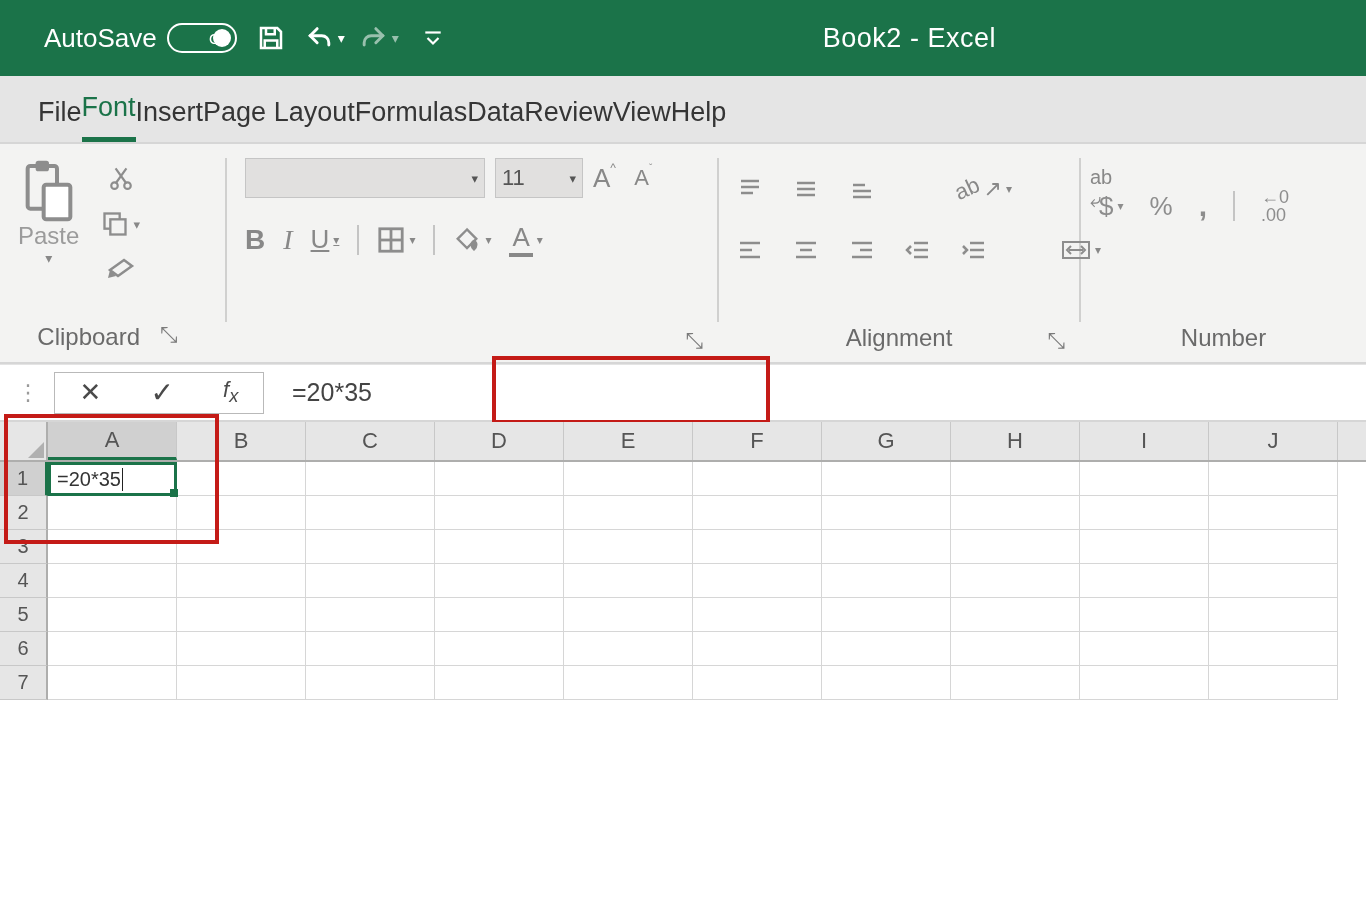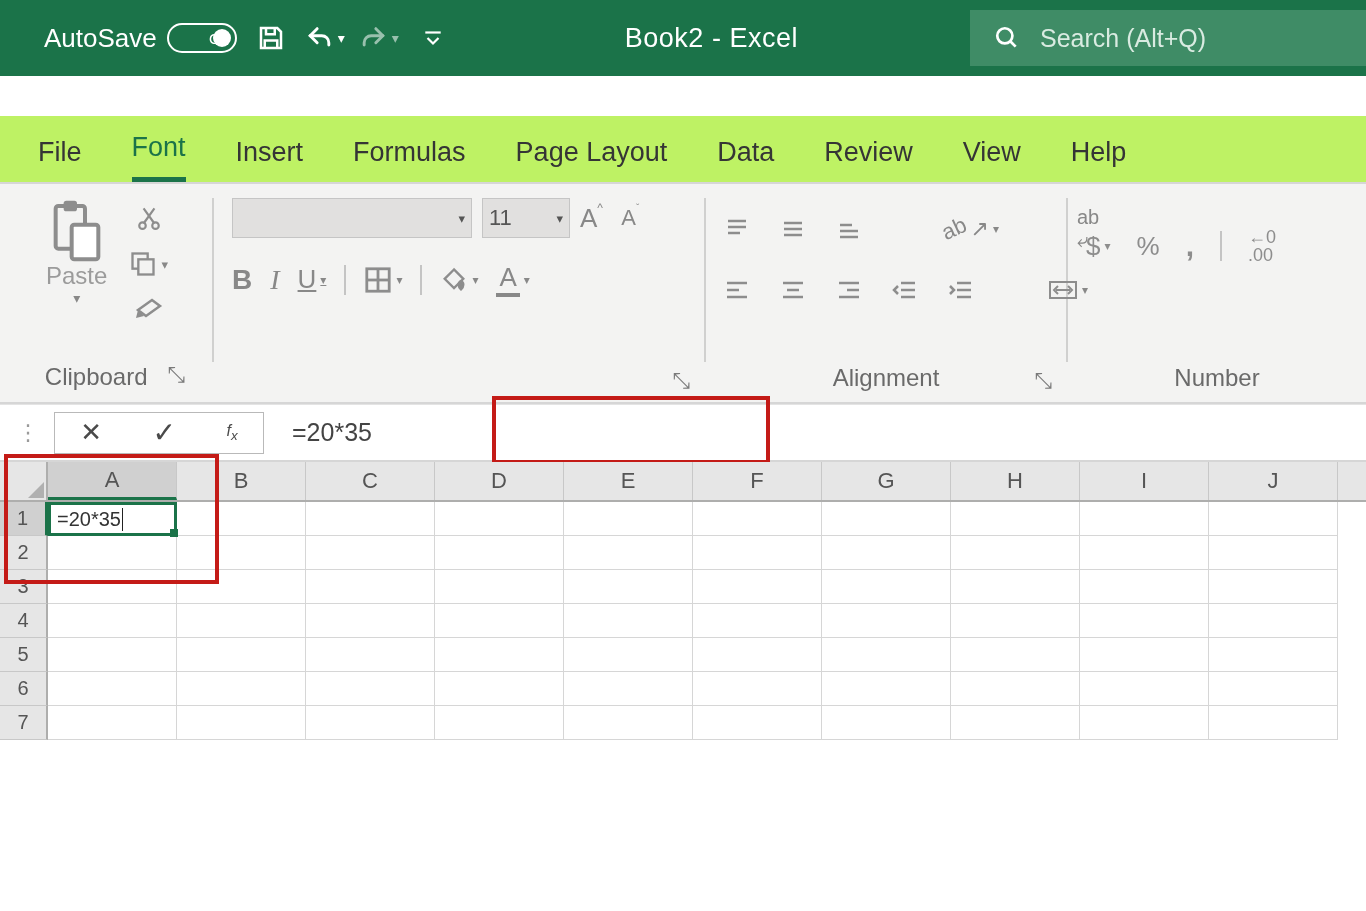--- a/index.html
+++ b/index.html
@@ -23,21 +23,21 @@
   .toggle-knob { width:18px; height:18px; border-radius:50%; background:#fff; position:absolute; right:4px; }
   .qat-btn { width: 40px; height: 40px; display:flex; align-items:center; justify-content:center; color:#fff; }
   .qat-btn.dim { opacity:.55; }
   .titlebar-center { flex:1; text-align:center; font-size:27px; font-weight:400; letter-spacing:.5px; }
   .searchbox {
     width: 396px; height: 56px; background:#3f8c66; display:flex; align-items:center; gap:20px;
     padding: 0 24px; color:#d9ebe1; font-size:25px;
   }
   
   
-  .ribbon-tabs { height: 68px; background:#bef264; border-bottom: 2px solid #d6d6d6; display:flex; align-items:flex-end; gap:50px; padding: 0 38px 0 38px; margin-top: 40px; }
+  .ribbon-tabs { height: 68px; background:#e5e5e5; border-bottom: 2px solid #d6d6d6; display:flex; align-items:flex-end; padding: 0 38px 0 38px; }
   .tab { font-size: 27px; color:#353535; padding-bottom:14px; }
   .tab.active { color:#1b7349; font-weight:500; border-bottom: 5px solid #1b7349; }
   
   
   .ribbon-body { background:#f3f3f2; height: 220px; display:flex; border-bottom:2px solid #d6d6d6; }
   .group { display:flex; flex-direction:column; justify-content:space-between; padding: 8px 0 6px 0; position:relative; }
   .group .content { display:flex; align-items:flex-start; padding: 6px 18px 0 18px; }
   .group .label { text-align:center; font-size:24px; color:#6a6a6a; padding-bottom:4px; display:flex; align-items:center; justify-content:center; gap:20px; }
   .group-sep { width:2px; background:#d0d0cf; margin: 14px 0 40px 0; }
   .dialog-launch { font-size:22px; color:#7a7a7a; align-self:flex-end; padding:0 10px 4px 0; }
@@ -141,44 +141,37 @@
       <span style="font-size:14px;color:#fff;margin-left:4px">▾</span>
     </div>
     <div class="qat-btn">
       <svg width="22" height="22" viewBox="0 0 20 20" fill="none" stroke="#fff" stroke-width="2">
           <line x1="3" y1="5" x2="17" y2="5"></line>
           <polyline points="5,10 10,15 15,10"></polyline>
         </svg>
     </div>
   </div>
   <div class="titlebar-center">Book2  -  Excel</div>
-  <div class="searchbox">
-    <svg width="26" height="26" viewBox="0 0 24 24" fill="none" stroke="#fff" stroke-width="2.5">
-        <circle cx="10" cy="10" r="7"></circle>
-        <line x1="20" y1="20" x2="15" y2="15"></line>
-      </svg>
-    <span>Search (Alt+Q)</span>
-  </div>
 </div>
 
 <div class="ribbon-tabs">
   <div class="tab">File</div>
   <div class="tab active">Font</div>
   <div class="tab">Insert</div>
+  <div class="tab">Page Layout</div>
   <div class="tab">Formulas</div>
-  <div class="tab">Page Layout</div>
   <div class="tab">Data</div>
   <div class="tab">Review</div>
   <div class="tab">View</div>
   <div class="tab">Help</div>
 </div>
 
 <div class="ribbon-body">
 
-  <div class="group" style="width:184px;margin-left:28px;">
+  <div class="group" style="width:225px;">
     <div class="content">
       <div class="paste-col">
         <svg width="56" height="64" viewBox="0 0 40 48">
           <rect x="4" y="6" width="22" height="32" rx="2" fill="none" stroke="#8d8d8d" stroke-width="3"></rect>
           <rect x="10" y="2" width="10" height="8" rx="2" fill="#8d8d8d"></rect>
           <rect x="16" y="20" width="20" height="26" rx="2" fill="#fff" stroke="#8d8d8d" stroke-width="3"></rect>
         </svg>
         <span>Paste</span>
         <span style="font-size:14px;color:#888;">▾</span>
       </div>
@@ -341,21 +334,21 @@
 </div>
 
 <div class="fbar-wrap">
 <div class="fbar-row">
   <div class="fbar-sep">
         <span class="sep-dots">⋮</span>
       </div>
   <div class="fbar-btns">
     <span style="font-size:26px;">✕</span>
     <span style="font-size:28px;">✓</span>
-    <span style="font-style:italic;font-size:16px;">f<sub>x</sub></span>
+    <span style="font-style:italic;font-size:22px;">f<sub>x</sub></span>
   </div>
   <div class="formula-entry">
     <span>=20*35</span>
   </div>
 </div>
 
 <div class="red-box" style="left:492px; top:-8px; width:278px; height:68px;"></div>
 </div>
 
 <div class="sheet" style="position:relative;">

